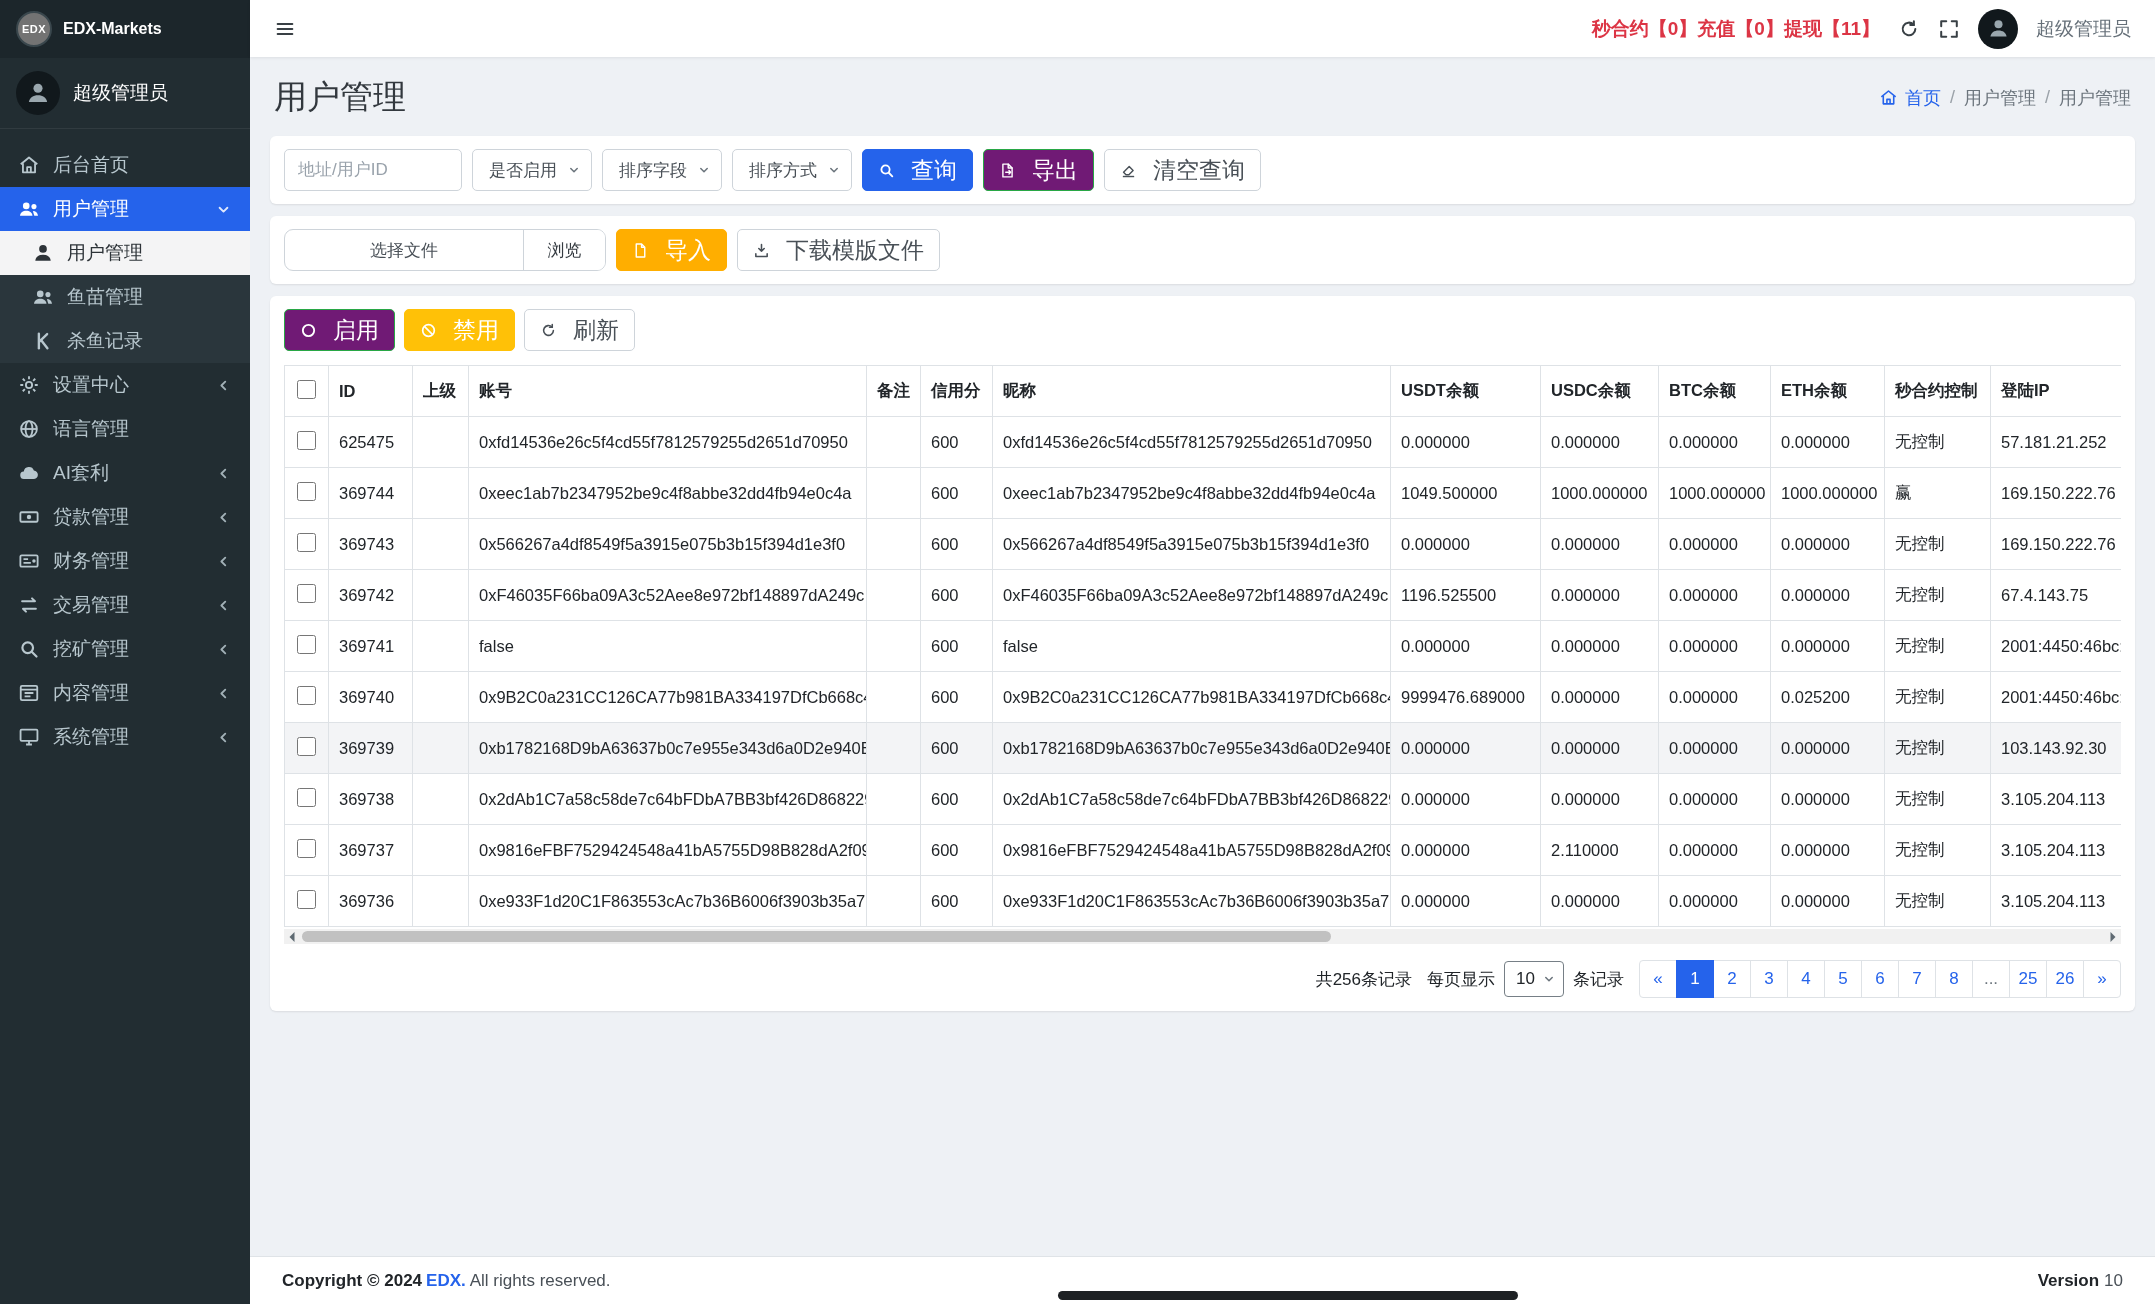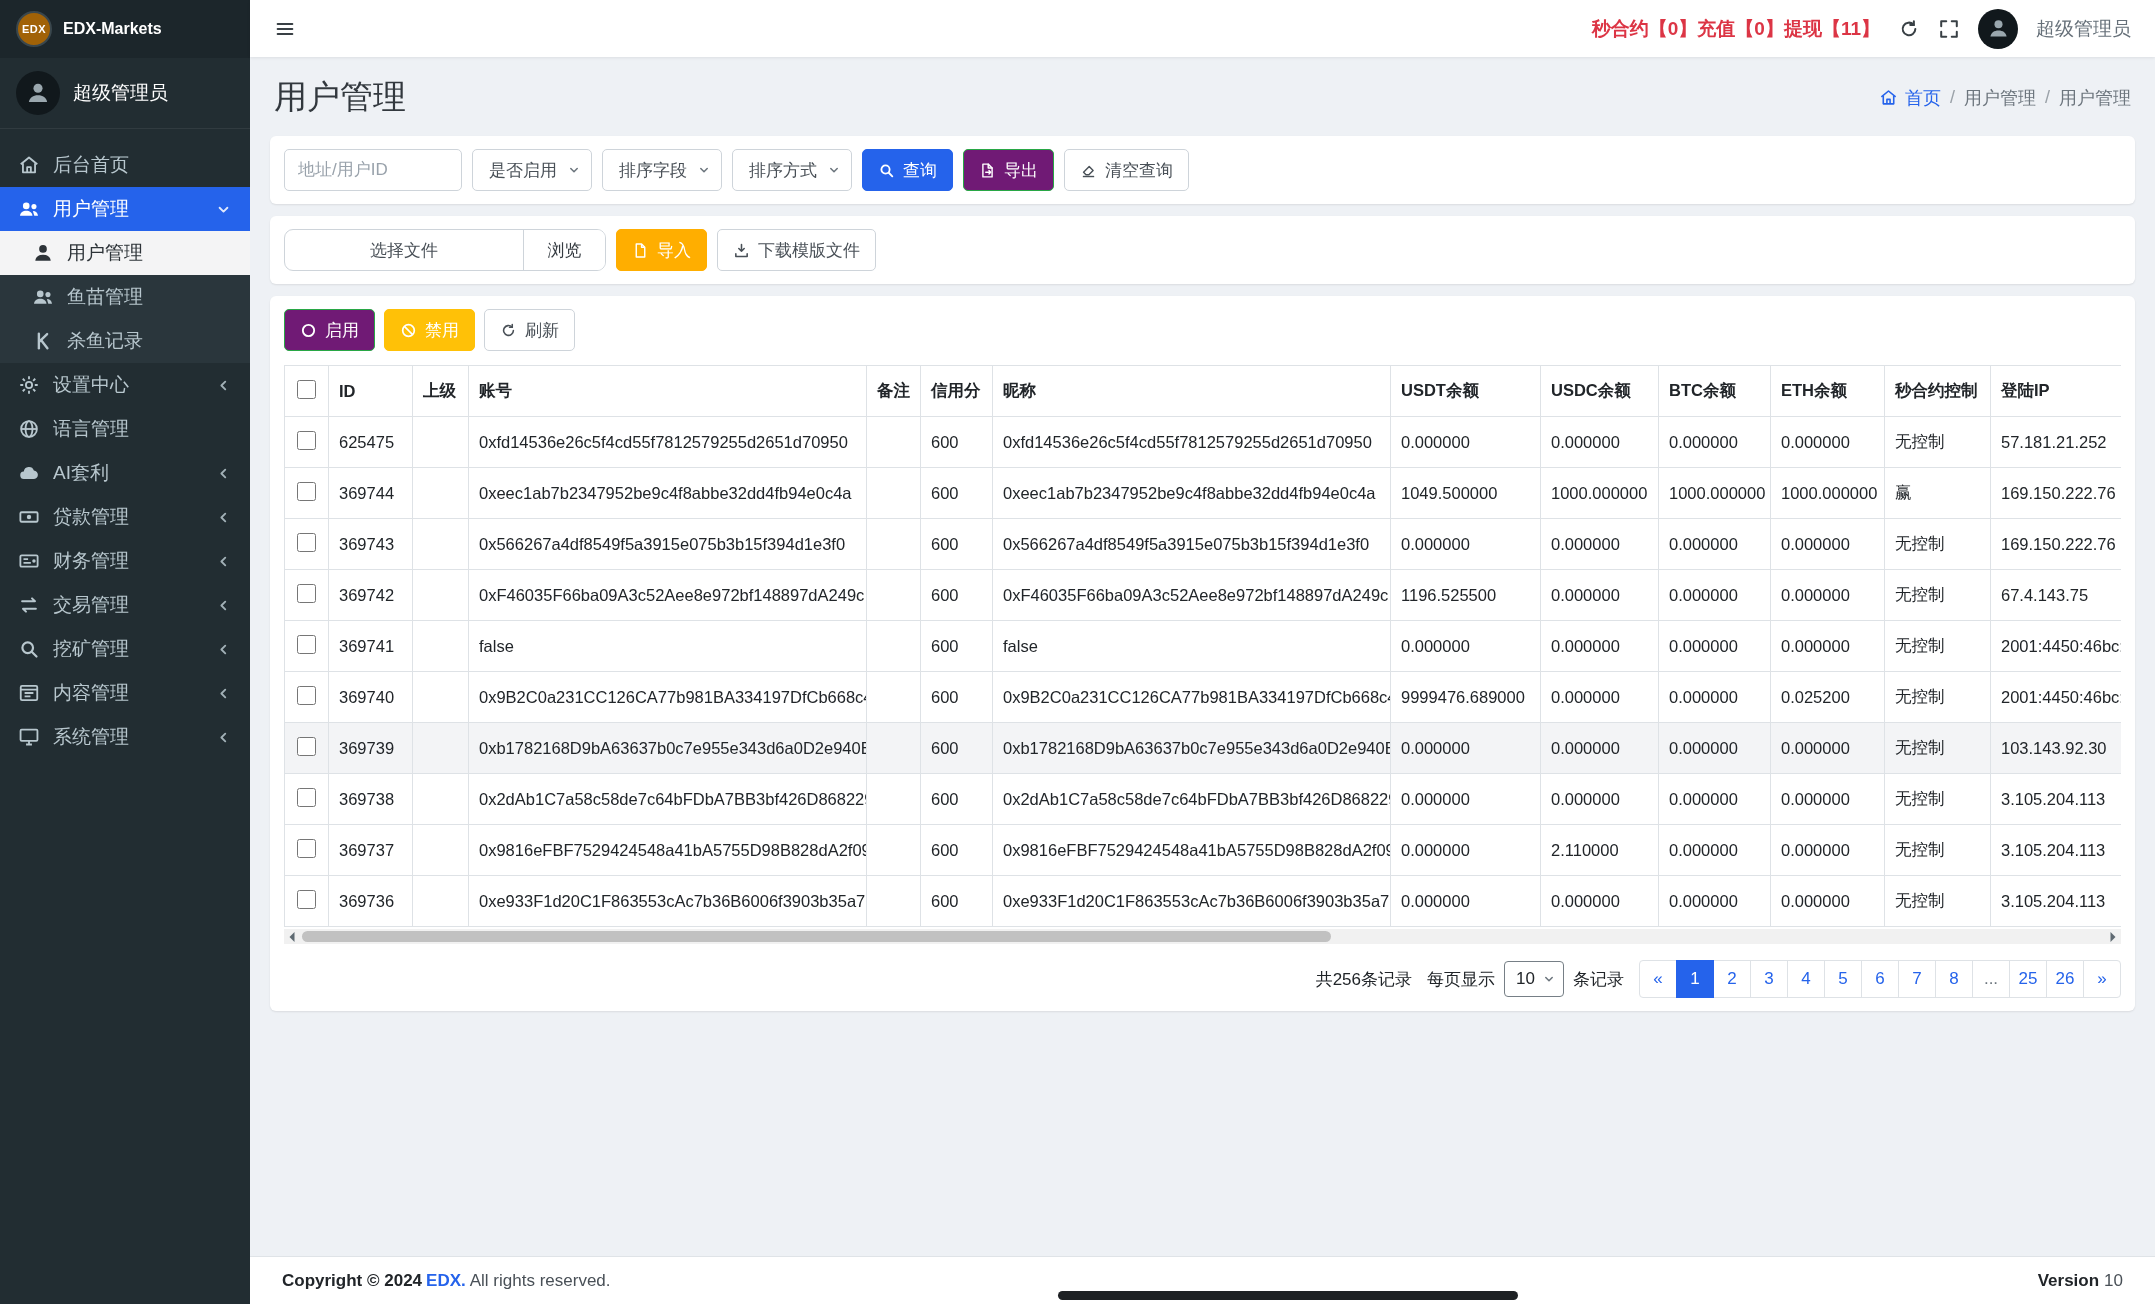--- a/index.html
+++ b/index.html
@@ -9,21 +9,21 @@
     background:#eef1f5; font-family:"Liberation Sans", sans-serif; color:#212529;
   }
   a { cursor:pointer; text-decoration:none; }
   svg { display:block; }
 
   .app { display:flex; width:100%; height:100%; }
 
   
   .sidebar { flex:0 0 250px; width:250px; background:#222d32; display:flex; flex-direction:column; overflow:hidden; }
   .brand { height:58px; background:#1c262b; display:flex; align-items:center; gap:11px; padding:0 16px; flex:0 0 58px; cursor:pointer; }
-  .brand-logo { width:36px; height:36px; border-radius:50%; background:#a16207; color:#fff; font-size:11px; font-weight:700; display:flex; align-items:center; justify-content:center; letter-spacing:.5px; border:2px solid #3a474d; }
+  .brand-logo { width:36px; height:36px; border-radius:50%; background:#737373; color:#fff; font-size:11px; font-weight:700; display:flex; align-items:center; justify-content:center; letter-spacing:.5px; border:2px solid #3a474d; }
   .brand-name { color:#fff; font-size:16px; font-weight:600; }
   .user-panel { display:flex; align-items:center; gap:13px; padding:13px 16px; border-bottom:1px solid rgba(255,255,255,.07); }
   .avatar { width:44px; height:44px; border-radius:50%; background:#11181c; color:#9aa7ae; display:flex; align-items:center; justify-content:center; flex:0 0 auto; }
   .avatar svg { width:26px; height:26px; }
   .user-panel .uname { color:#fff; font-size:19px; }
   .menu { padding:14px 0; display:flex; flex-direction:column; overflow:hidden; }
   .nav-item { display:flex; align-items:center; gap:13px; height:44px; padding:0 18px; color:#b8c7ce; font-size:19px; position:relative; }
   .nav-icon { width:22px; height:22px; display:inline-flex; flex:0 0 auto; }
   .nav-icon svg { width:100%; height:100%; }
   .nav-label { white-space:nowrap; }
@@ -57,21 +57,21 @@
   .card { background:#fff; border-radius:6px; box-shadow:0 1px 2px rgba(0,0,0,.09); padding:13px 14px; }
   .card + .card { margin-top:12px; }
   .filter-row { display:flex; align-items:center; gap:10px; }
 
   .text-input { width:178px; height:42px; border:1px solid #ced4da; border-radius:5px; padding:0 13px; font-size:17px; color:#495057; font-family:inherit; outline:none; }
   .text-input::placeholder { color:#99a2ab; }
   .select { min-width:118px; height:42px; border:1px solid #ced4da; border-radius:5px; background:#fff; display:flex; align-items:center; justify-content:space-between; gap:10px; padding:0 10px 0 16px; font-size:17px; color:#495057; cursor:pointer; }
   .caret { width:14px; height:14px; color:#6c757d; display:inline-flex; }
   .caret svg { width:100%; height:100%; }
 
-  .btn { height:42px; border:1px solid transparent; border-radius:5px; display:inline-flex; align-items:center; gap:8px; padding:0 15px; font-size:17px; font-family:inherit; cursor:pointer; background:#fff; color:#495057; white-space:nowrap; }
+  .btn { height:42px; border:1px solid transparent; border-radius:5px; display:inline-flex; align-items:center; gap:16px; padding:0 15px; font-size:23px; font-family:inherit; cursor:pointer; background:#fff; color:#495057; white-space:nowrap; }
   .btn svg { width:17px; height:17px; }
   .btn .bicon { width:17px; height:17px; display:inline-flex; }
   .btn-primary { background:#2563eb; border-color:#2563eb; color:#fff; }
   .btn-success { background:#701a75; border-color:#28a745; color:#fff; }
   .btn-warning { background:#ffc107; border-color:#ffc107; color:#fff; }
   .btn-amber   { background:#ffae00; border-color:#ffae00; color:#fff; }
   .btn-light   { background:#fff; border-color:#ced4da; color:#495057; }
 
   .file-group { display:flex; height:42px; border:1px solid #ced4da; border-radius:9px; overflow:hidden; cursor:pointer; }
   .file-text { width:238px; display:flex; align-items:center; justify-content:center; font-size:17px; color:#495057; }

